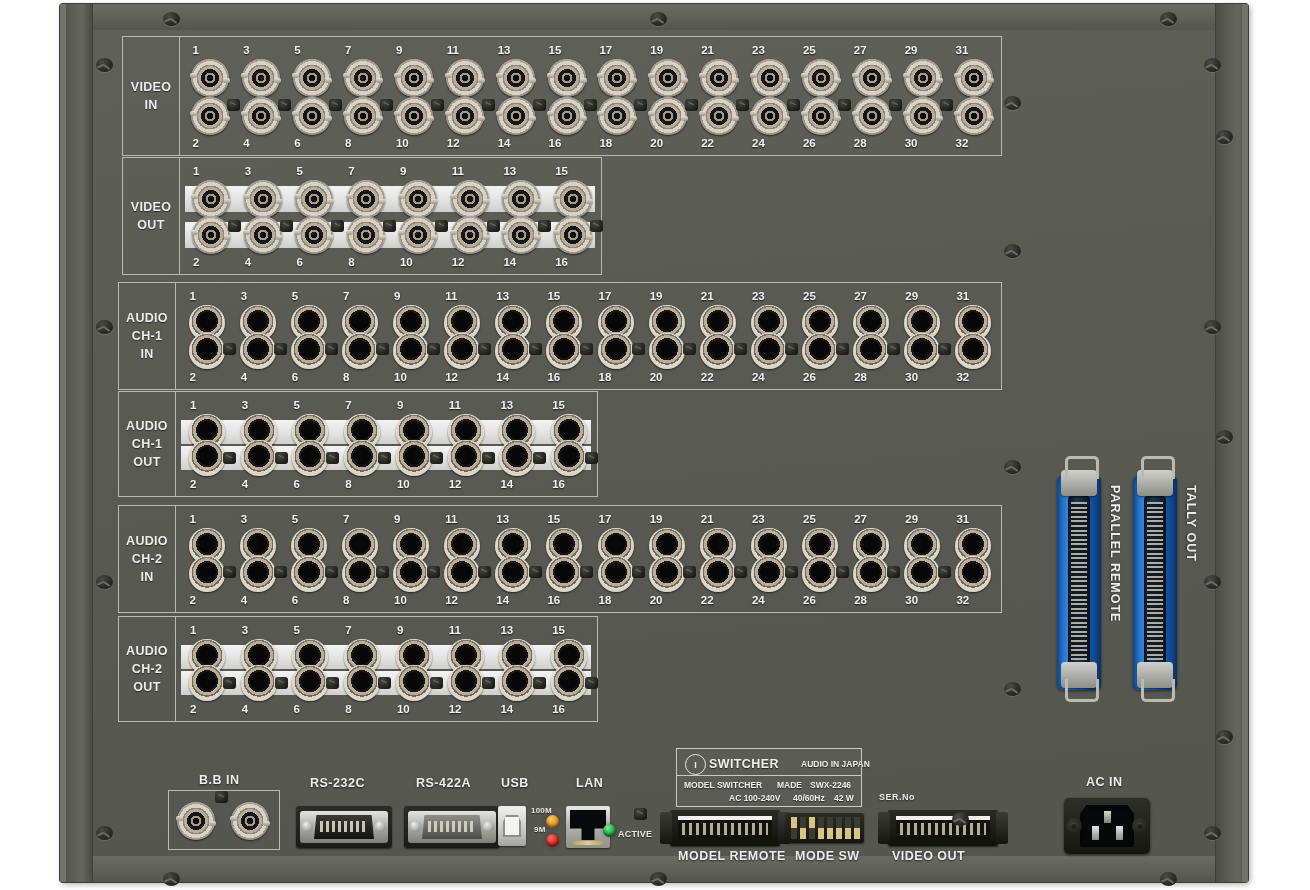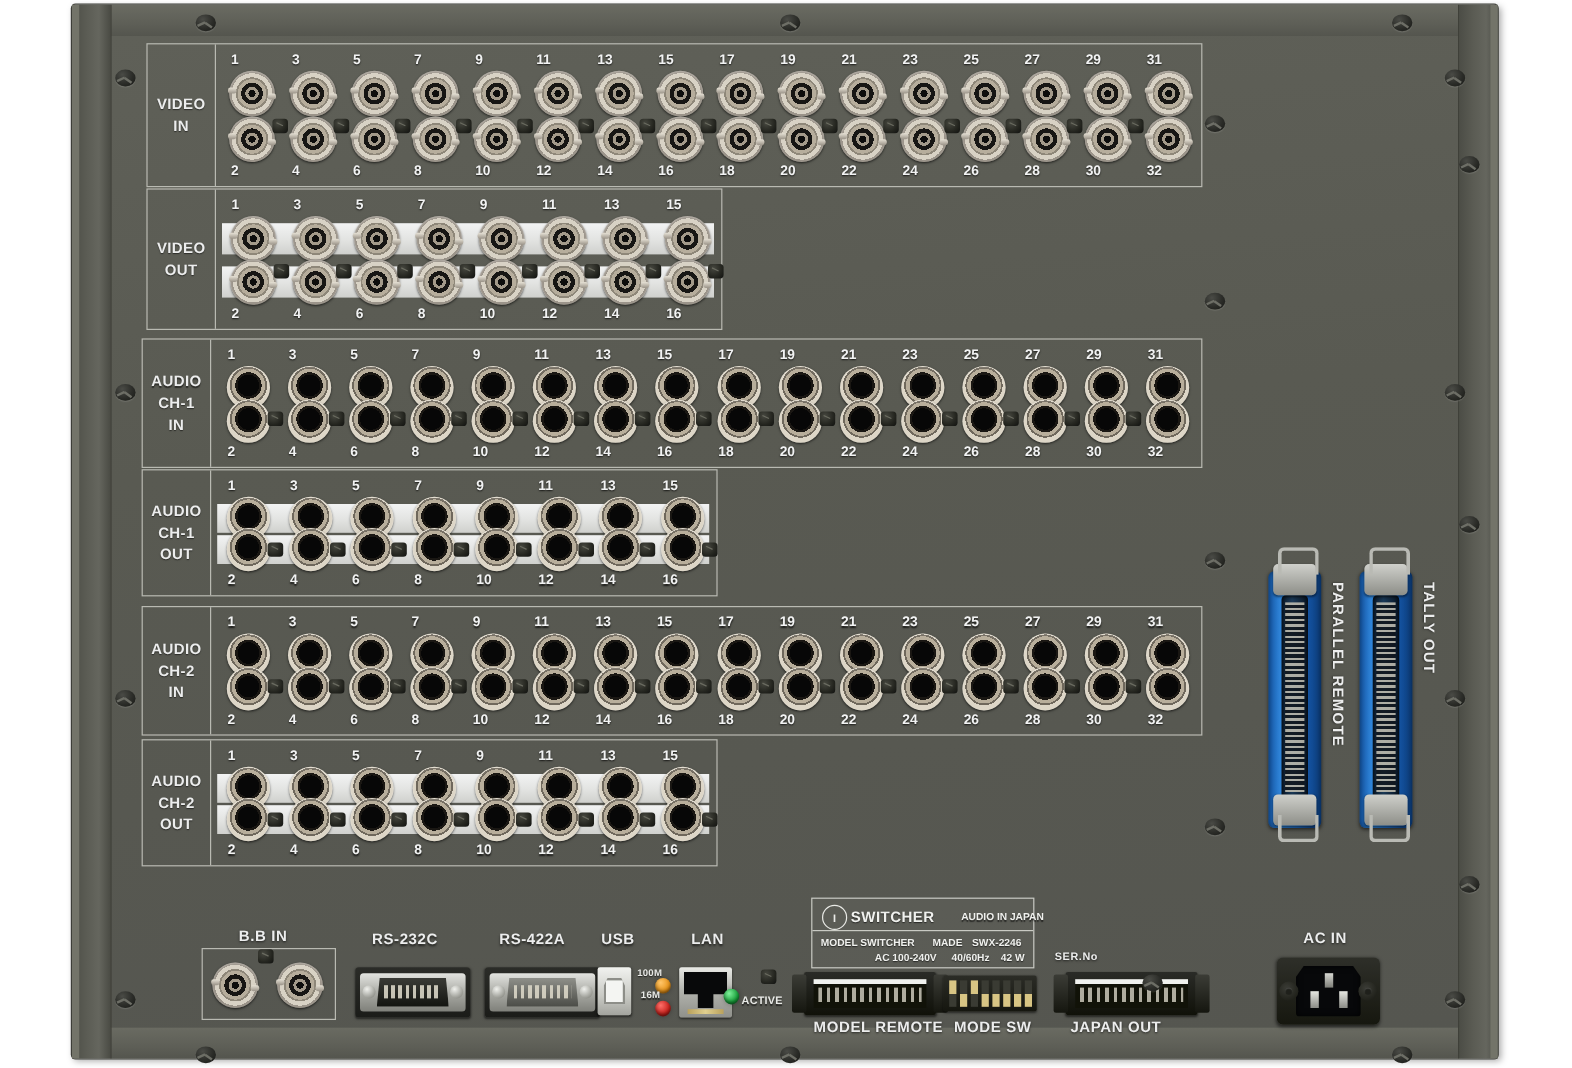--- a/index.html
+++ b/index.html
@@ -880,21 +880,21 @@
           <div class="sc r"></div>
         </div>
         <div class="blabel" style="left: 324px; top: 746px;">RS-422A</div>
         <div class="usbb" style="left: 406px; top: 776px;">
           <div class="in"></div>
         </div>
         <div class="blabel" style="left: 409px; top: 746px;">USB</div>
         <div class="led" style="left: 454px; top: 785px; background: radial-gradient(circle at 35% 30%, rgb(255, 198, 106), rgb(232, 148, 26) 60%, rgb(154, 90, 8));"></div>
         <div class="led" style="left: 454px; top: 804px; background: radial-gradient(circle at 35% 30%, rgb(255, 111, 105), rgb(200, 34, 28) 60%, rgb(115, 16, 16));"></div>
         <div class="tlabel" style="left: 439px; top: 776px;">100M</div>
-        <div class="tlabel" style="left: 442px; top: 795px;">16M</div>
+        <div class="tlabel" style="left: 442px; top: 795px;">9M</div>
         <div class="rj45" style="left: 474px; top: 776px;">
           <div class="cav"></div>
           <div class="gold"></div>
         </div>
         <div class="blabel" style="left: 484px; top: 746px;">LAN</div>
         <div class="led" style="left: 511px; top: 794px; background: radial-gradient(circle at 35% 30%, rgb(126, 240, 154), rgb(24, 160, 58) 60%, rgb(10, 92, 32));"></div>
         <div class="tlabel" style="left: 526px; top: 799px; font-size: 9px;">ACTIVE</div>
         <div class="standoff" style="left: 542px; top: 778px;"></div>
         <div class="idc" style="left: 566px; top: 780px; width: 134px;">
           <div class="shell"></div>
@@ -915,21 +915,21 @@
           <div class="sw" style="left: 68px;"></div>
         </div>
         <div class="blabel" style="left: 703px; top: 819px;">MODE SW</div>
         <div class="idc" style="left: 784px; top: 780px; width: 134px;">
           <div class="shell"></div>
           <div class="inner"></div>
           <div class="pins"></div>
           <div class="ej l"></div>
           <div class="ej r"></div>
         </div>
-        <div class="blabel" style="left: 800px; top: 819px;">JAPAN OUT</div>
+        <div class="blabel" style="left: 800px; top: 819px;">VIDEO OUT</div>
         <div class="iec" style="left: 972px; top: 768px;">
           <div class="body"></div>
           <div class="cav"></div>
           <div class="bl" style="left: 28px; top: 28px;"></div>
           <div class="bl" style="left: 52px; top: 28px;"></div>
           <div class="earth"></div>
           <div class="ear l"></div>
           <div class="ear r"></div>
         </div>
         <div class="blabel" style="left: 994px; top: 745px;">AC IN</div>

